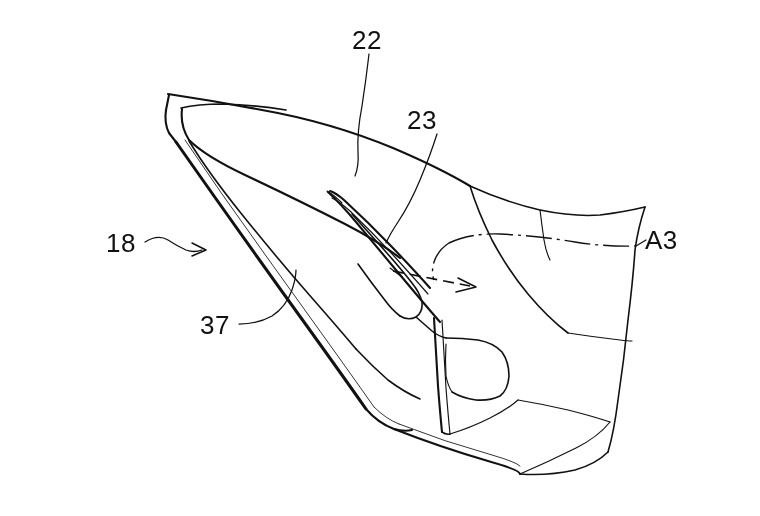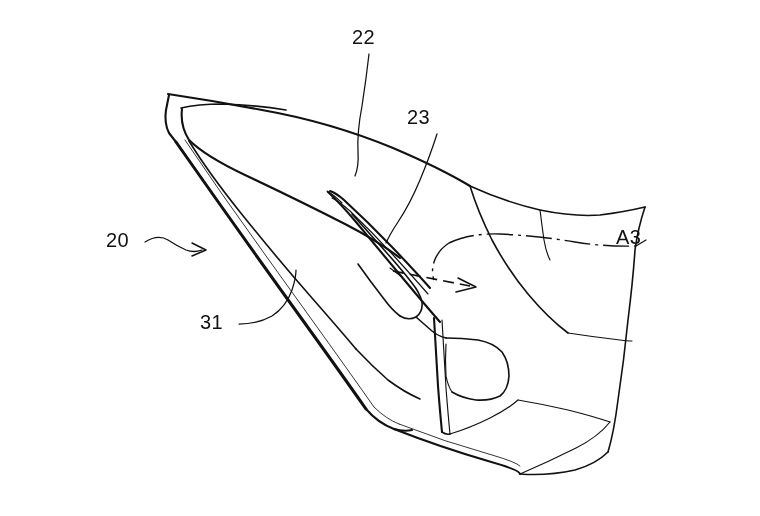--- a/index.html
+++ b/index.html
@@ -61,21 +61,21 @@
   .arrowhead {
     fill: none;
     stroke: #111111;
     stroke-width: 1.5;
     stroke-linecap: round;
     stroke-linejoin: round;
   }
   .num-label {
     position: absolute;
     font-family: "Liberation Sans", sans-serif;
-    font-size: 20px;
+    font-size: 26px;
     font-weight: 400;
     color: #111111;
     letter-spacing: 0.5px;
     line-height: 1;
     white-space: nowrap;
     user-select: none;
   }
 </style>
 </head>
 <body>
@@ -166,23 +166,23 @@
     <path class="leader" d="M 239 324 Q 258 324 272 316 Q 286 307 292 290 Q 296 278 296 270"></path>
 
     <path class="leader" d="M 369 54 Q 366 80 362 106 Q 357 132 358 152 Q 359 166 355 176"></path>
 
     <path class="leader" d="M 437 134 Q 430 156 420 180 Q 410 204 398 222 Q 390 234 386 243"></path>
 
     <path class="leader" d="M 636 246 L 646 240"></path>
 
   </svg>
 
-  <div class="num-label" style="left:106px; top:230px;">20</div>
+  <div class="num-label" style="left:106px; top:230px;">18</div>
 
-  <div class="num-label" style="left:200px; top:312px;">31</div>
+  <div class="num-label" style="left:200px; top:312px;">37</div>
 
   <div class="num-label" style="left:352px; top:27px;">22</div>
 
   <div class="num-label" style="left:407px; top:107px;">23</div>
 
-  <div class="num-label" style="left:616px; top:227px;">A3</div>
+  <div class="num-label" style="left:645px; top:227px;">A3</div>
 
 </div>
 
 </body></html>

